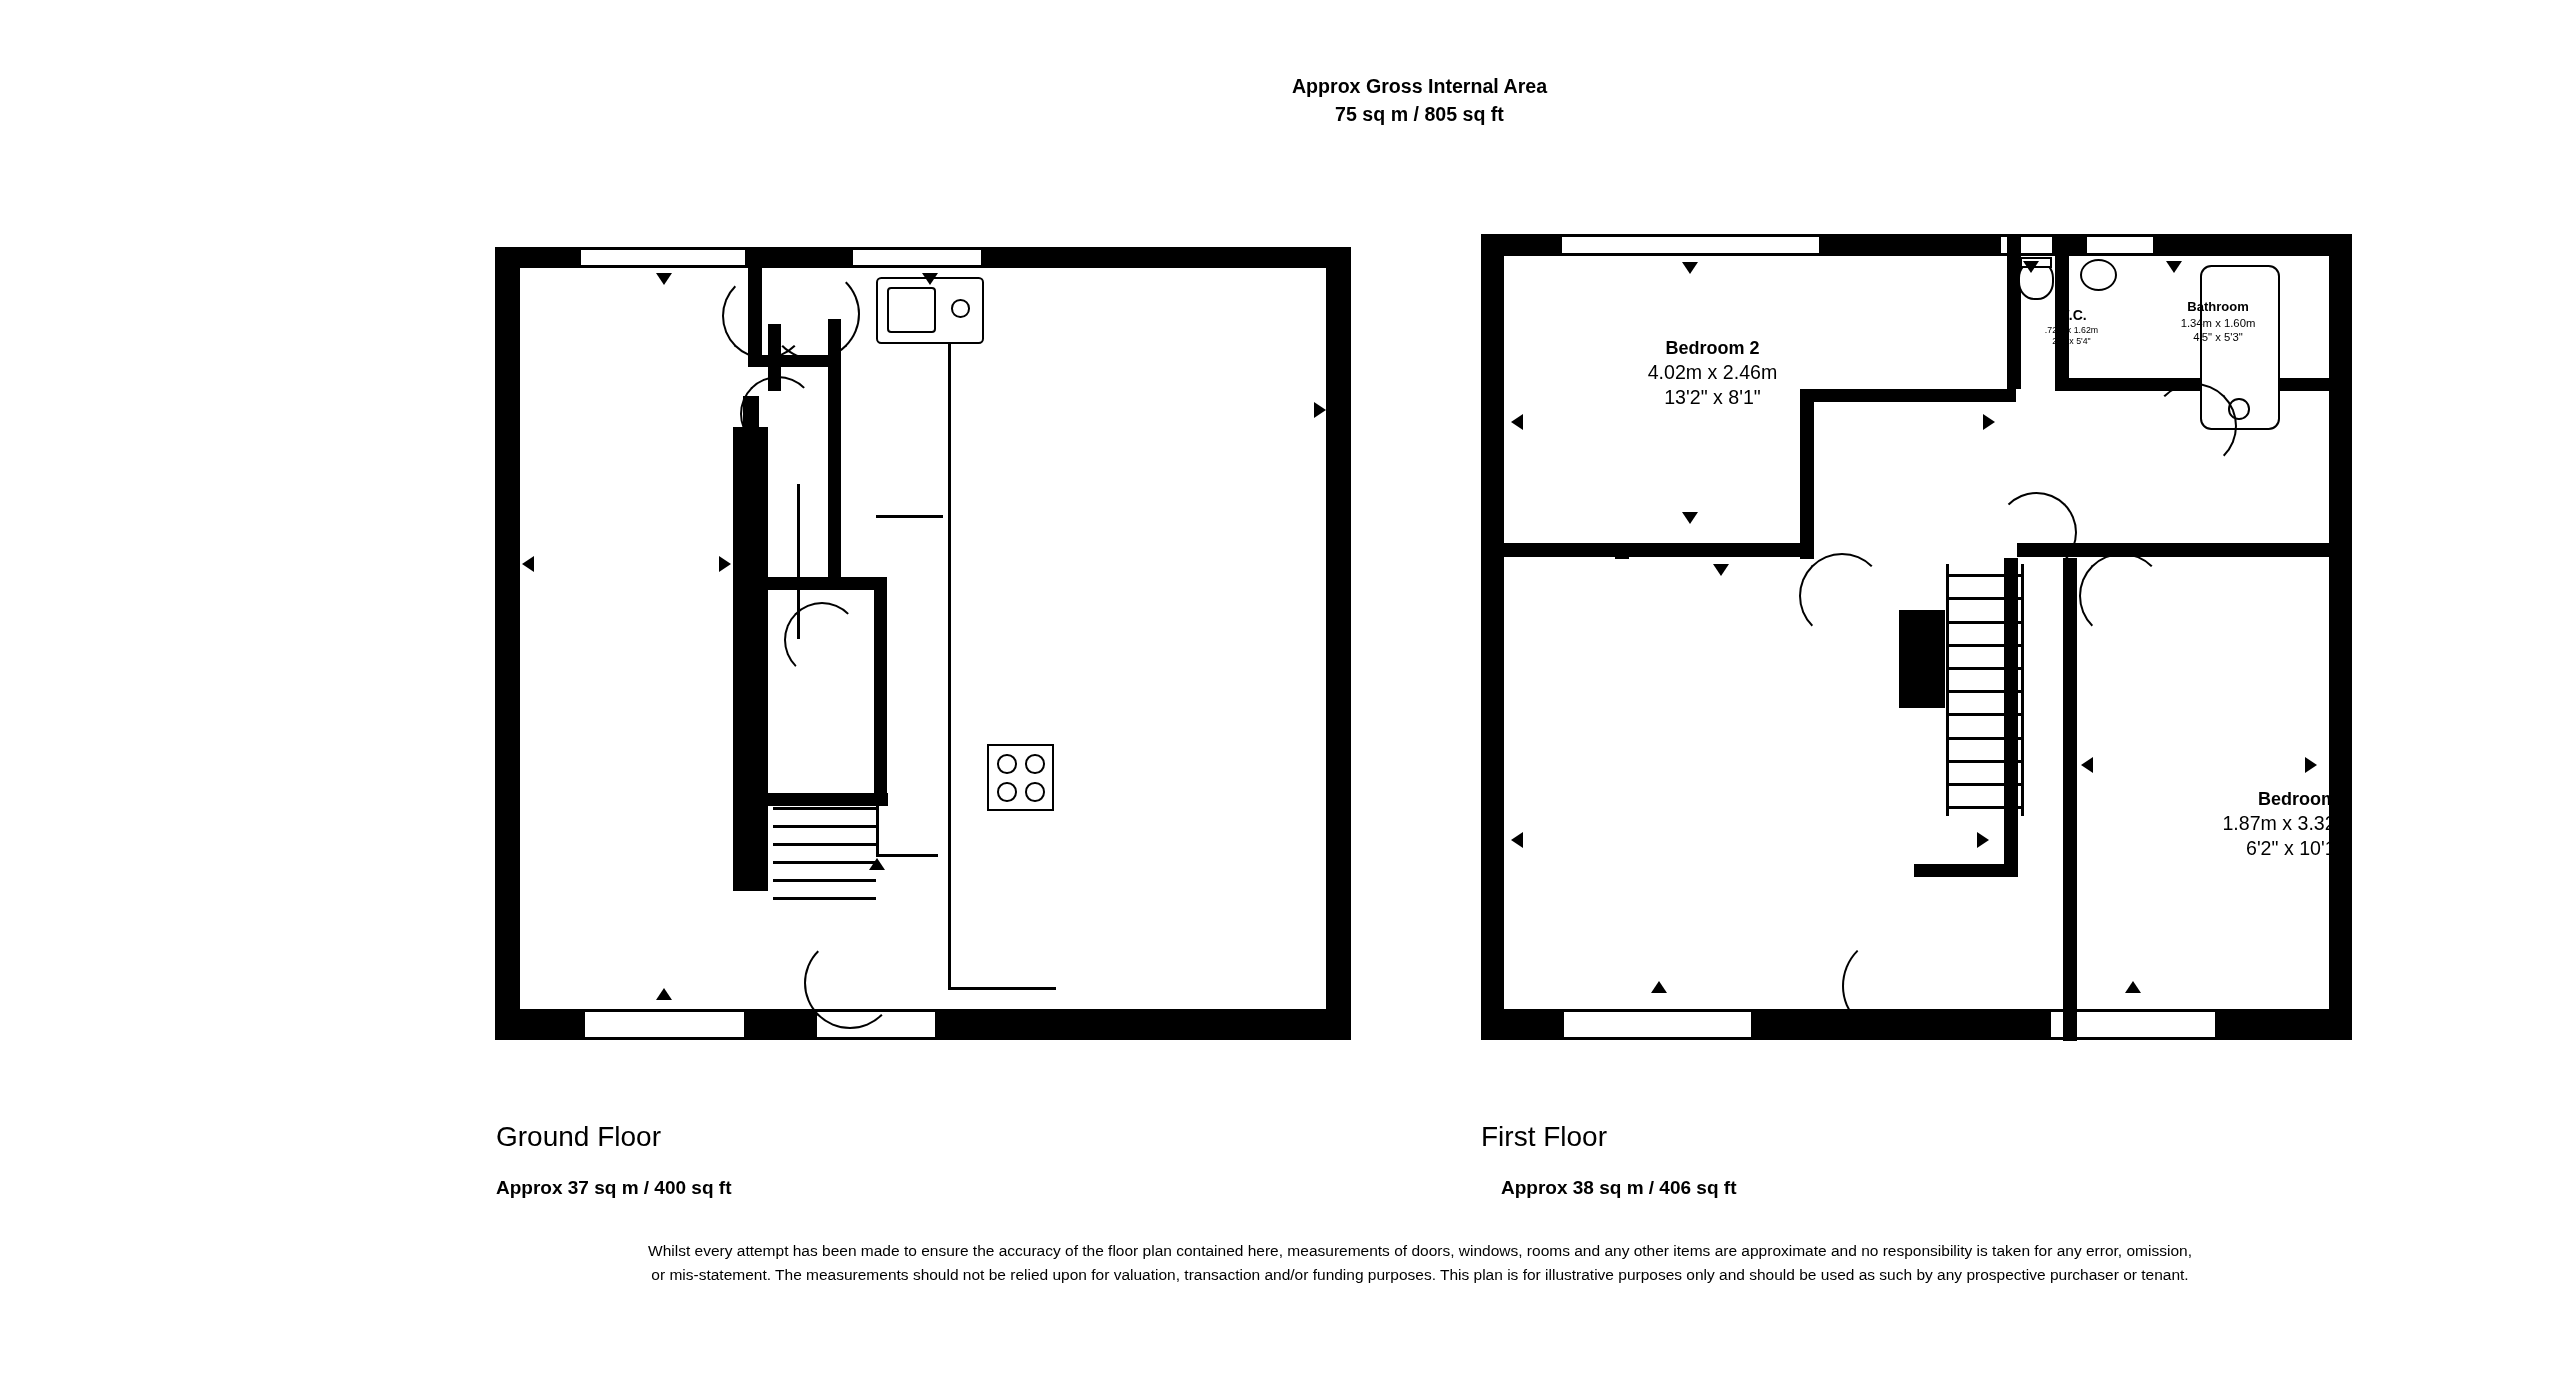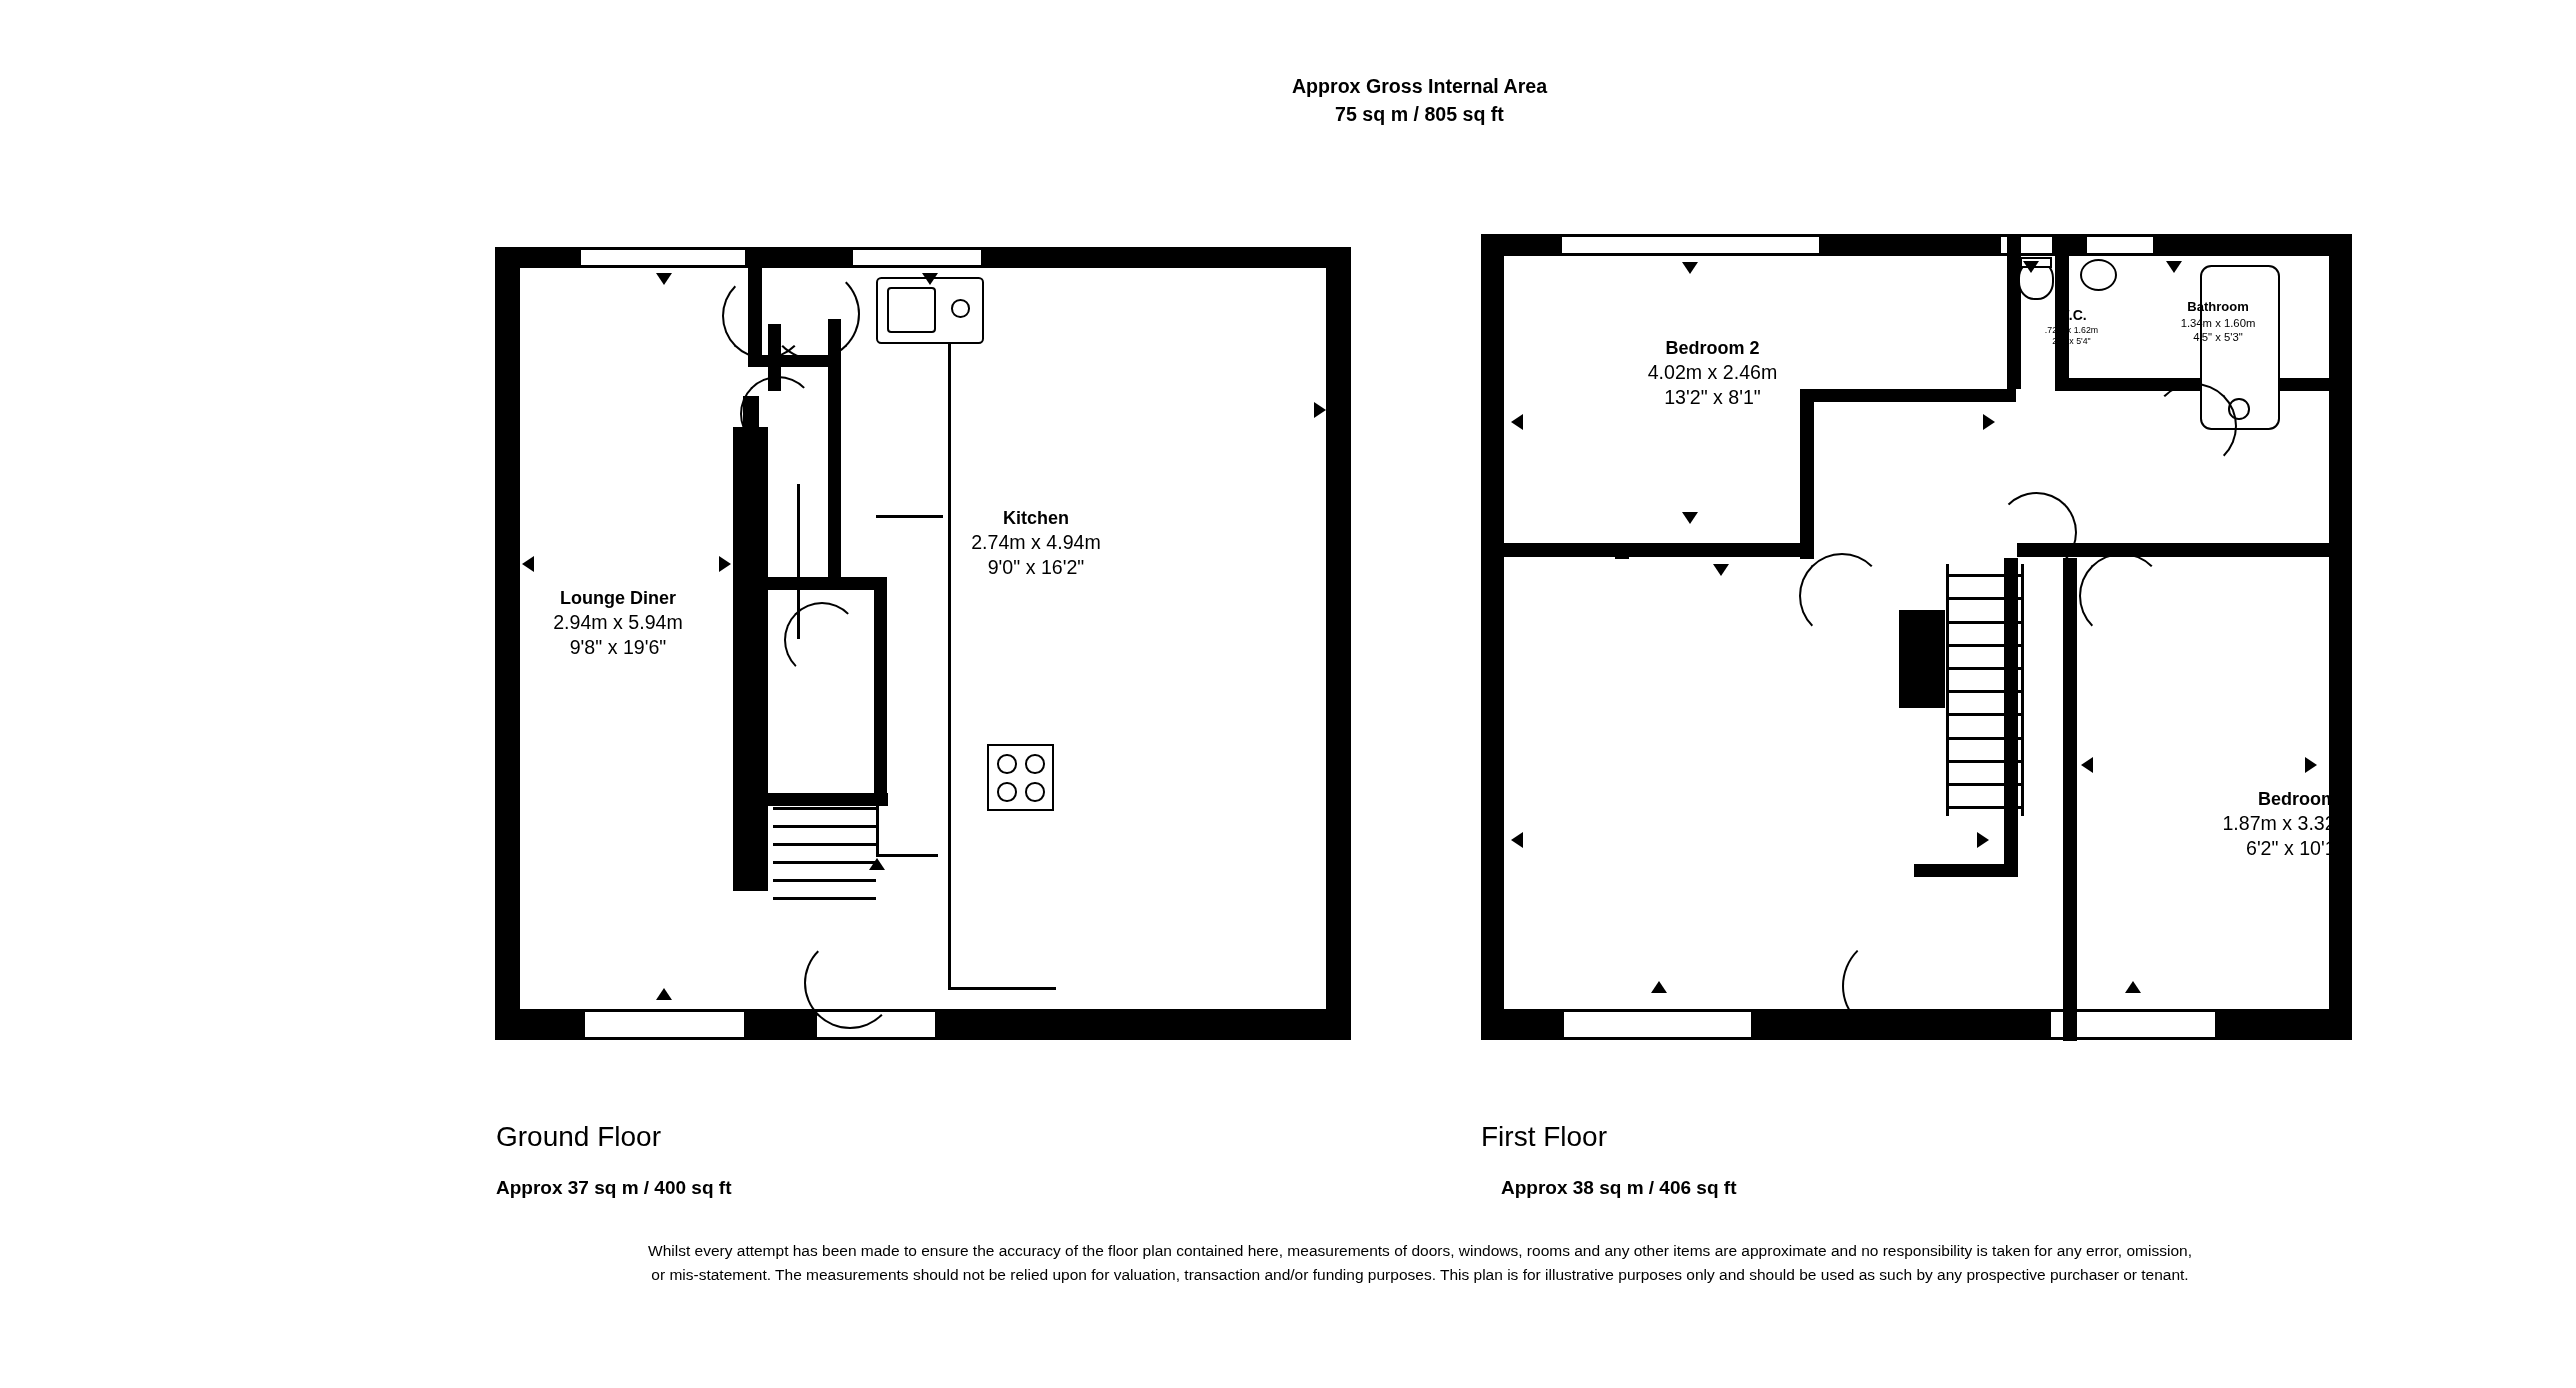--- a/index.html
+++ b/index.html
@@ -120,31 +120,21 @@
     <div class="arr down" style="left:161px;top:26px;"></div>
     <div class="arr up" style="left:161px;top:741px;"></div>
     <div class="arr left" style="left:27px;top:309px;"></div>
     <div class="arr right" style="left:224px;top:309px;"></div>
     <div class="arr down" style="left:427px;top:26px;"></div>
     <div class="arr right" style="left:819px;top:155px;"></div>
     <div class="arr right" style="left:260px;top:603px;"></div>
     <div class="arr up" style="left:374px;top:611px;"></div>
   </div>
 
-  <div class="room-label" style="left:484px;top:587px;width:268px;">
-    <div class="nm">Lounge Diner</div>
-    <div class="dim">2.94m x 5.94m</div>
-    <div class="dim">9'8" x 19'6"</div>
-  </div>
-
-  <div class="room-label" style="left:907px;top:507px;width:258px;">
-    <div class="nm">Kitchen</div>
-    <div class="dim">2.74m x 4.94m</div>
-    <div class="dim">9'0" x 16'2"</div>
-  </div>
+
 
   <div class="abs" style="left:1481px;top:234px;width:871px;height:817px;">
 
     <div class="wall" style="left:0;top:0;width:871px;height:21.6px;"></div>
     <div class="wall" style="left:0;top:0;width:23px;height:806px;"></div>
     <div class="wall" style="left:848px;top:0;width:23px;height:806px;"></div>
     <div class="wall" style="left:0;top:775px;width:871px;height:31px;"></div>
 
     <div class="win" style="left:78px;top:0;width:263px;height:21.6px;"></div>
     <div class="win" style="left:517px;top:0;width:57px;height:21.6px;"></div>

